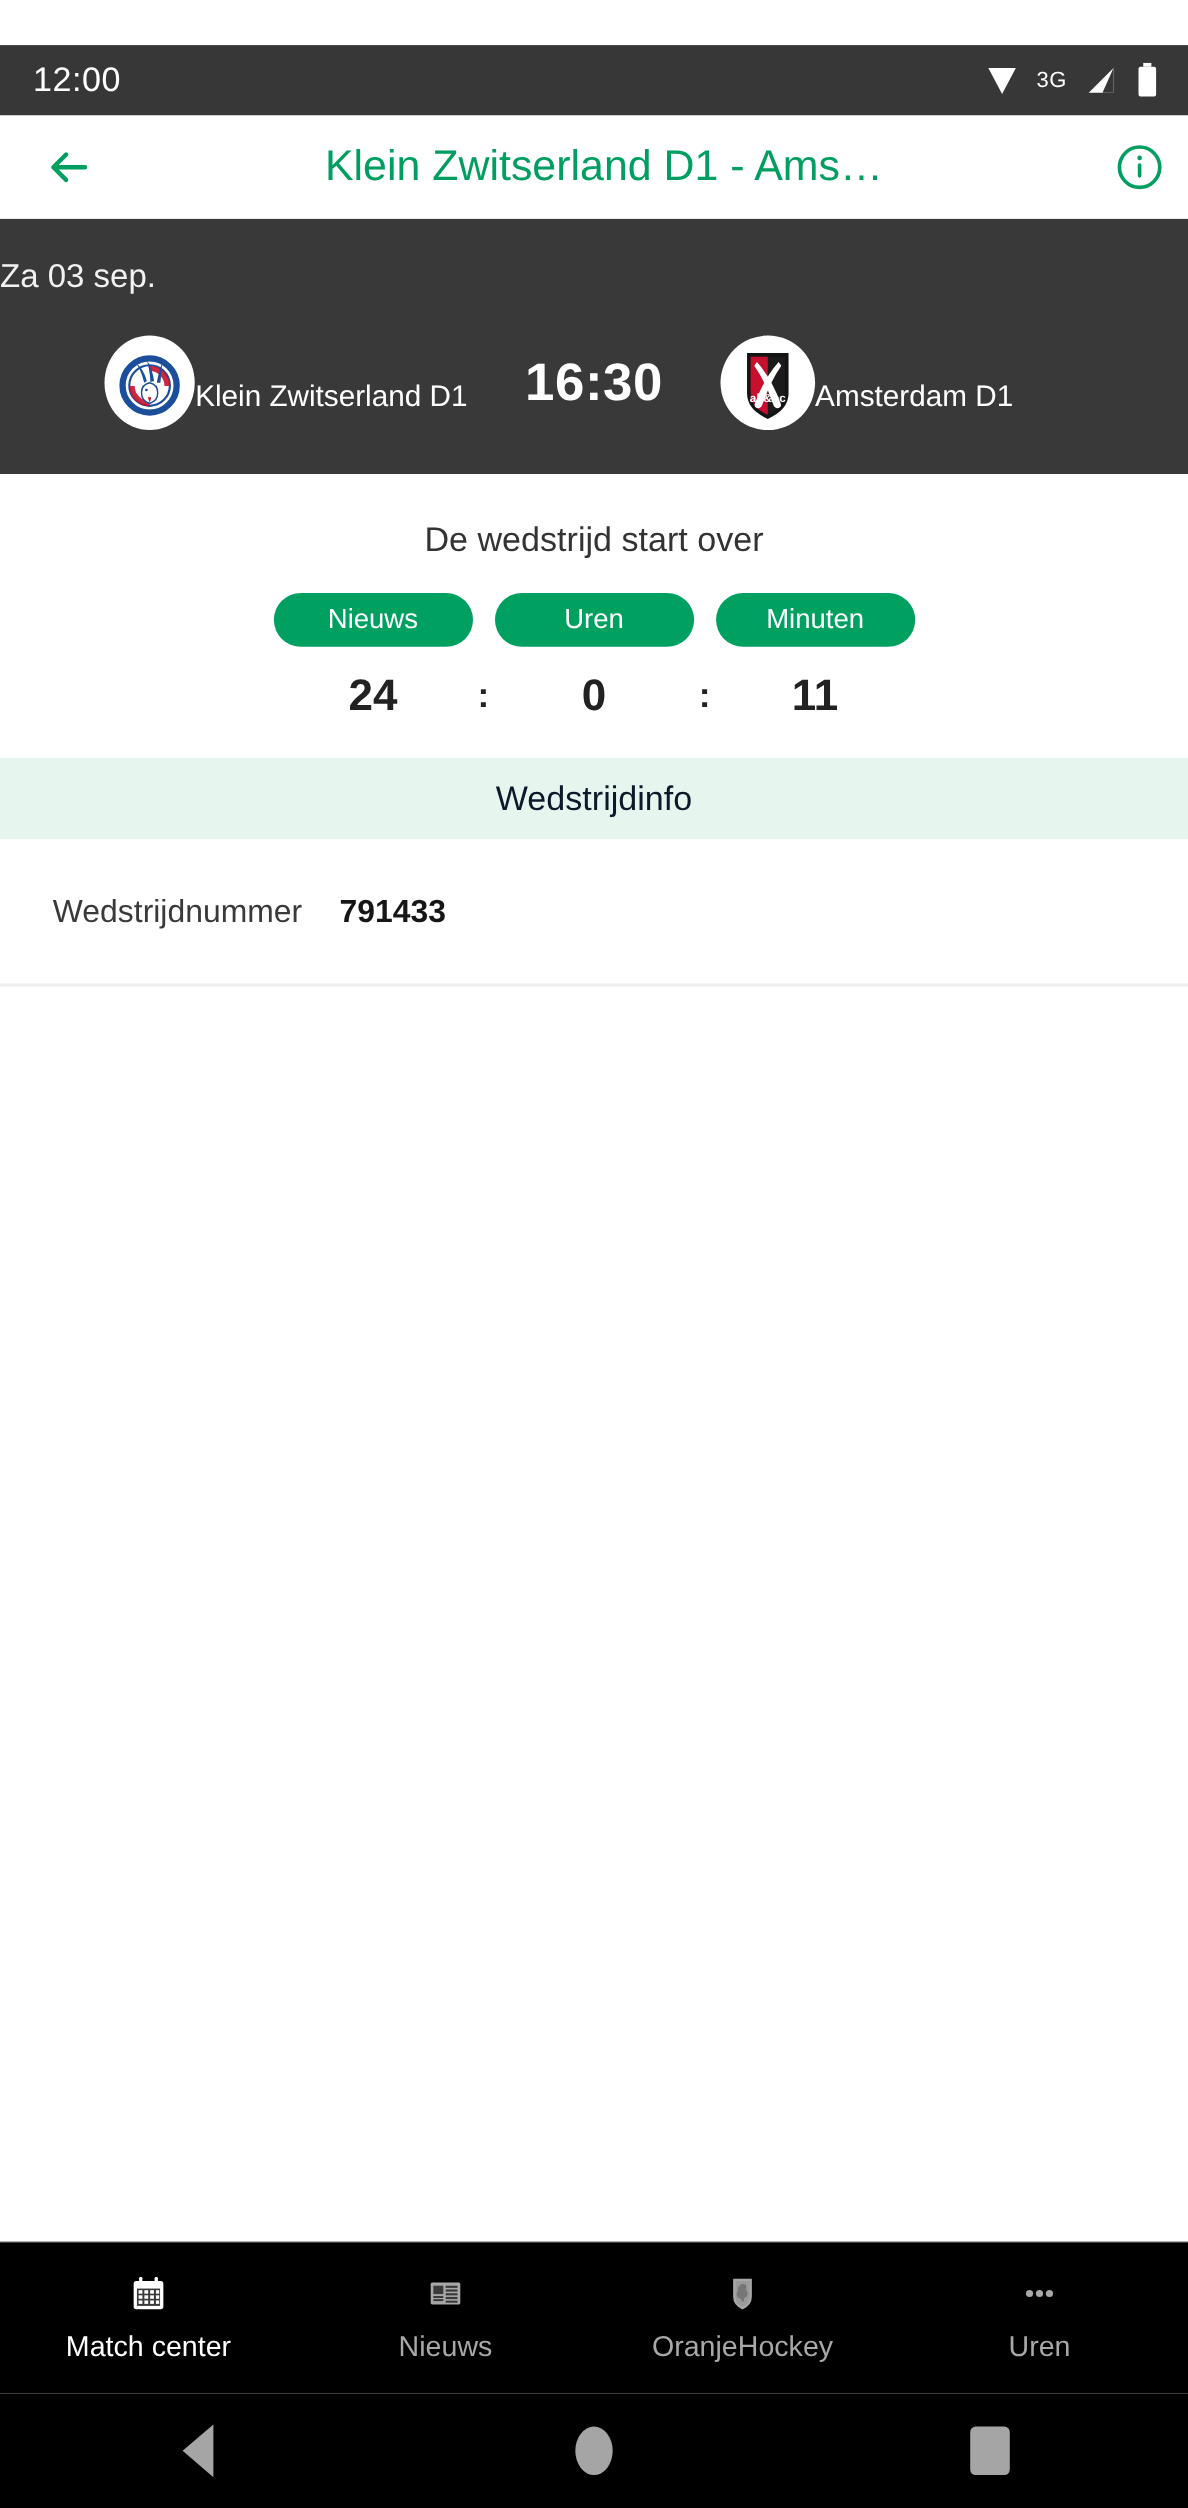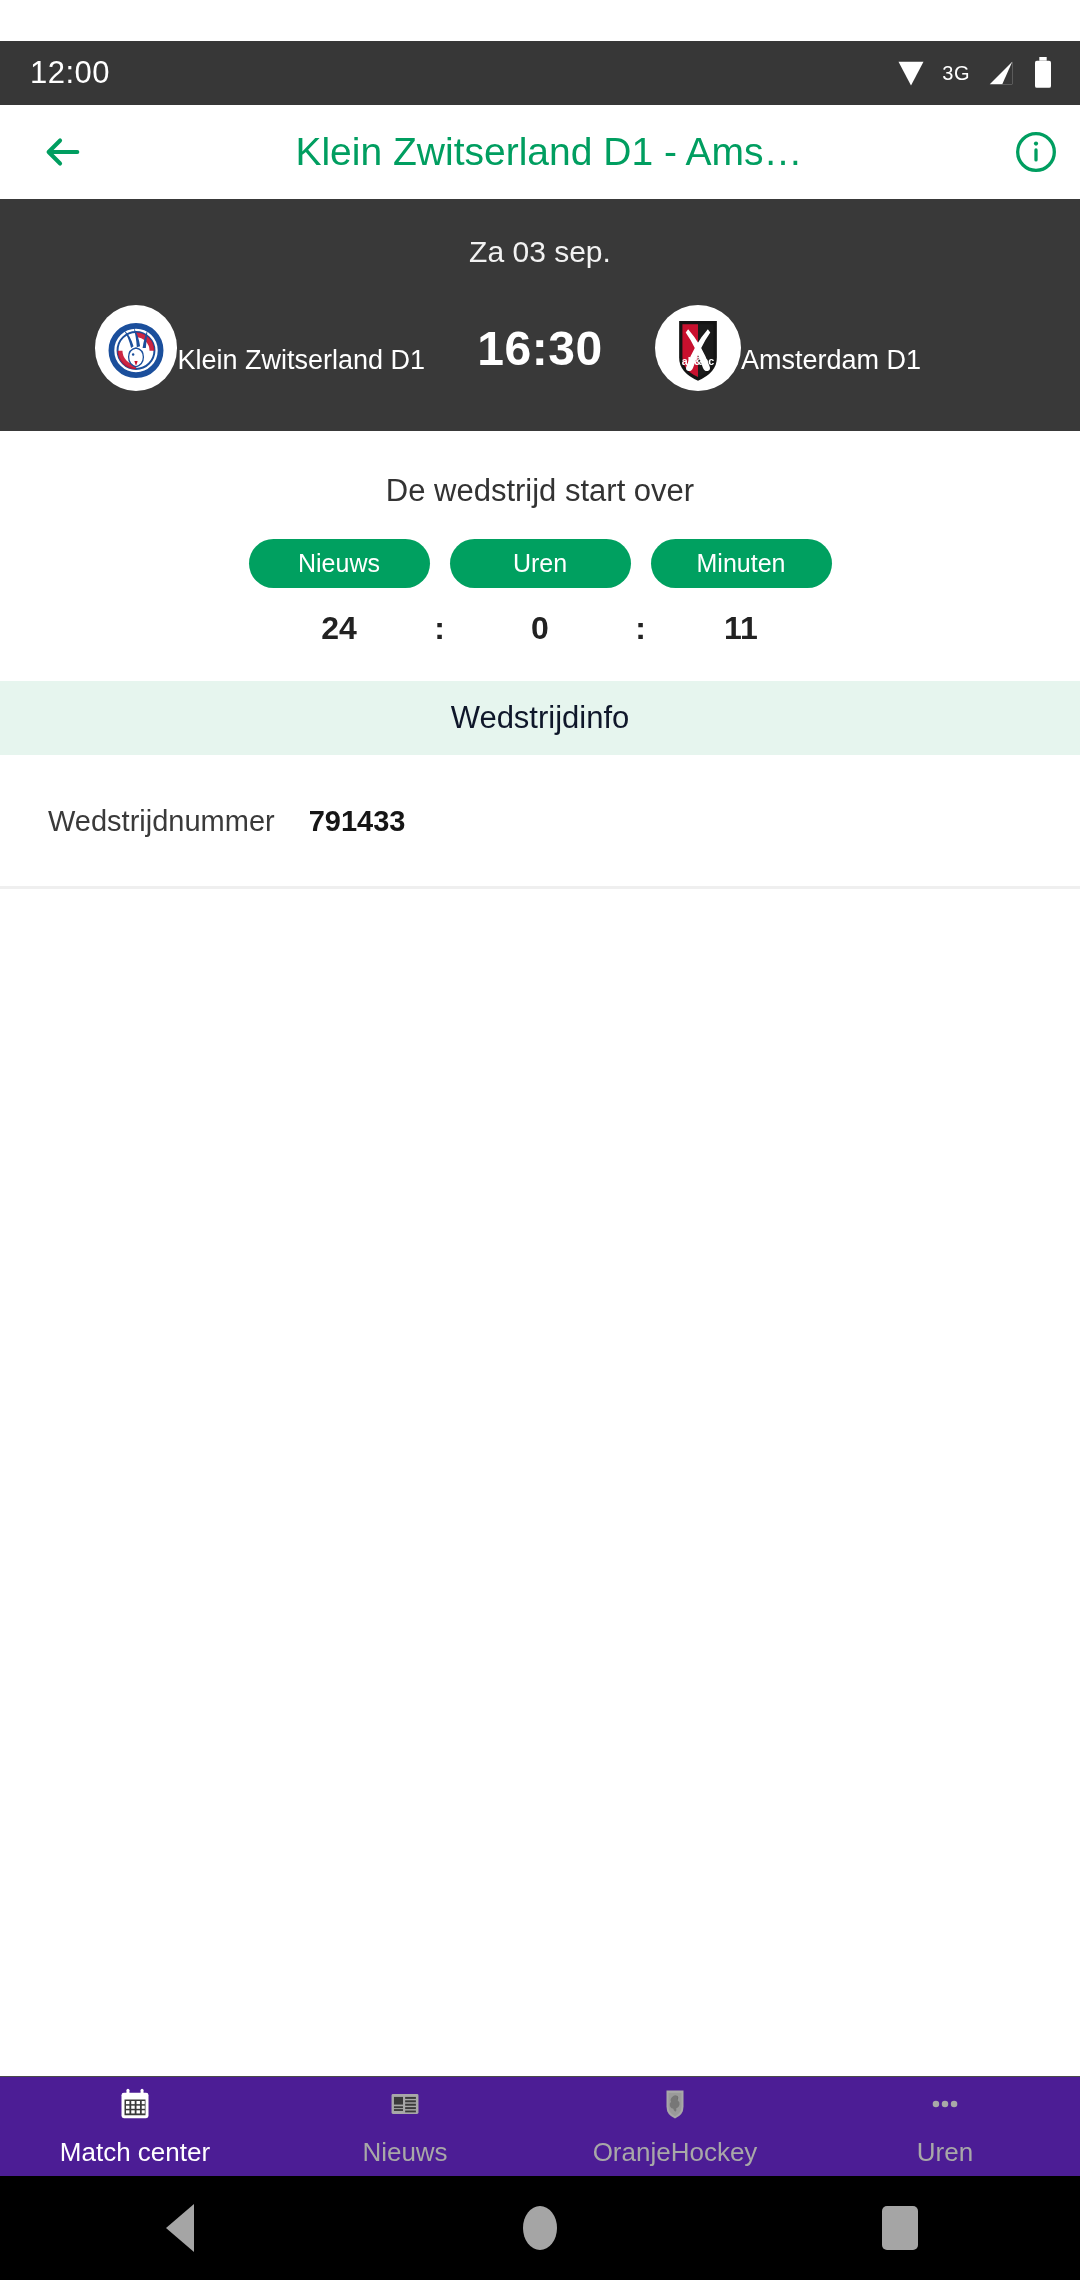--- a/index.html
+++ b/index.html
@@ -33,21 +33,21 @@
   .appbar-title {
     flex:1; color:#009E60; font-size:39px; font-weight:400;
     text-align:center; white-space:nowrap; overflow:hidden;
     padding:0 10px;
   }
   .info-btn { width:56px; height:56px; display:flex; align-items:center; justify-content:center; cursor:pointer; }
 
   
   .banner {
     background:#393939; color:#ffffff; flex:0 0 auto;
-    padding:36px 0 40px 0; text-align:center;
+    padding:36px 0 40px 0; text-align:left;
   }
   .banner-date { font-size:30px; color:#f2f2f2; margin-bottom:36px; }
   .banner-row { display:flex; align-items:flex-start; justify-content:center; }
   .team-col { width:330px; display:flex; align-items:center; }
   .crest {
     width:86px; height:86px; border-radius:50%;
     background:#ffffff; display:flex; align-items:center; justify-content:center;
     overflow:hidden;
   }
   .crest svg { display:block; }
@@ -61,21 +61,21 @@
   
   .countdown { flex:0 0 auto; padding:42px 0 34px 0; text-align:center; background:#ffffff; }
   .cd-title { font-size:31px; color:#333333; margin-bottom:30px; }
   .cd-pills { display:flex; justify-content:center; gap:20px; margin-bottom:22px; }
   .cd-pill {
     background:#00A060; color:#ffffff; font-size:25px;
     border-radius:28px; padding:10px 0; min-width:181px; text-align:center;
     cursor:default;
   }
   .cd-values { display:flex; justify-content:center; align-items:center; }
-  .cd-val { min-width:181px; font-size:32px; font-weight:700; color:#222222; text-align:center; }
+  .cd-val { min-width:181px; font-size:40px; font-weight:700; color:#222222; text-align:center; }
   .cd-sep { width:20px; font-size:32px; font-weight:700; color:#222222; text-align:center; }
 
   
   .section-head {
     background:#E6F5EE; text-align:center;
     font-size:31px; color:#0f172a; padding:19px 0; flex:0 0 auto;
   }
 
   
   .info-block { flex:0 0 auto; background:#ffffff; }
@@ -84,21 +84,21 @@
   }
   .info-label { font-size:29px; color:#3a3a3a; }
   .info-value { font-size:29px; color:#161616; font-weight:700; margin-left:34px; }
   .divider { height:3px; background:#EFEFEF; width:100%; }
 
   
   .filler { flex:1 1 auto; background:#ffffff; }
 
   
   .bottomnav {
-    flex:0 0 auto; height:100px; background:#4c1d95;
+    flex:0 0 auto; height:138px; background:#000000;
     display:flex; align-items:center; border-top:1px solid #4a4a4a;
   }
   .nav-item {
     flex:1; display:flex; flex-direction:column; align-items:center;
     justify-content:center; gap:14px; cursor:pointer;
   }
   .nav-icon { height:38px; display:flex; align-items:center; justify-content:center; }
   .nav-label { font-size:26px; color:#A8A8A8; white-space:nowrap; }
   .nav-item.active .nav-label { color:#ffffff; }
 

